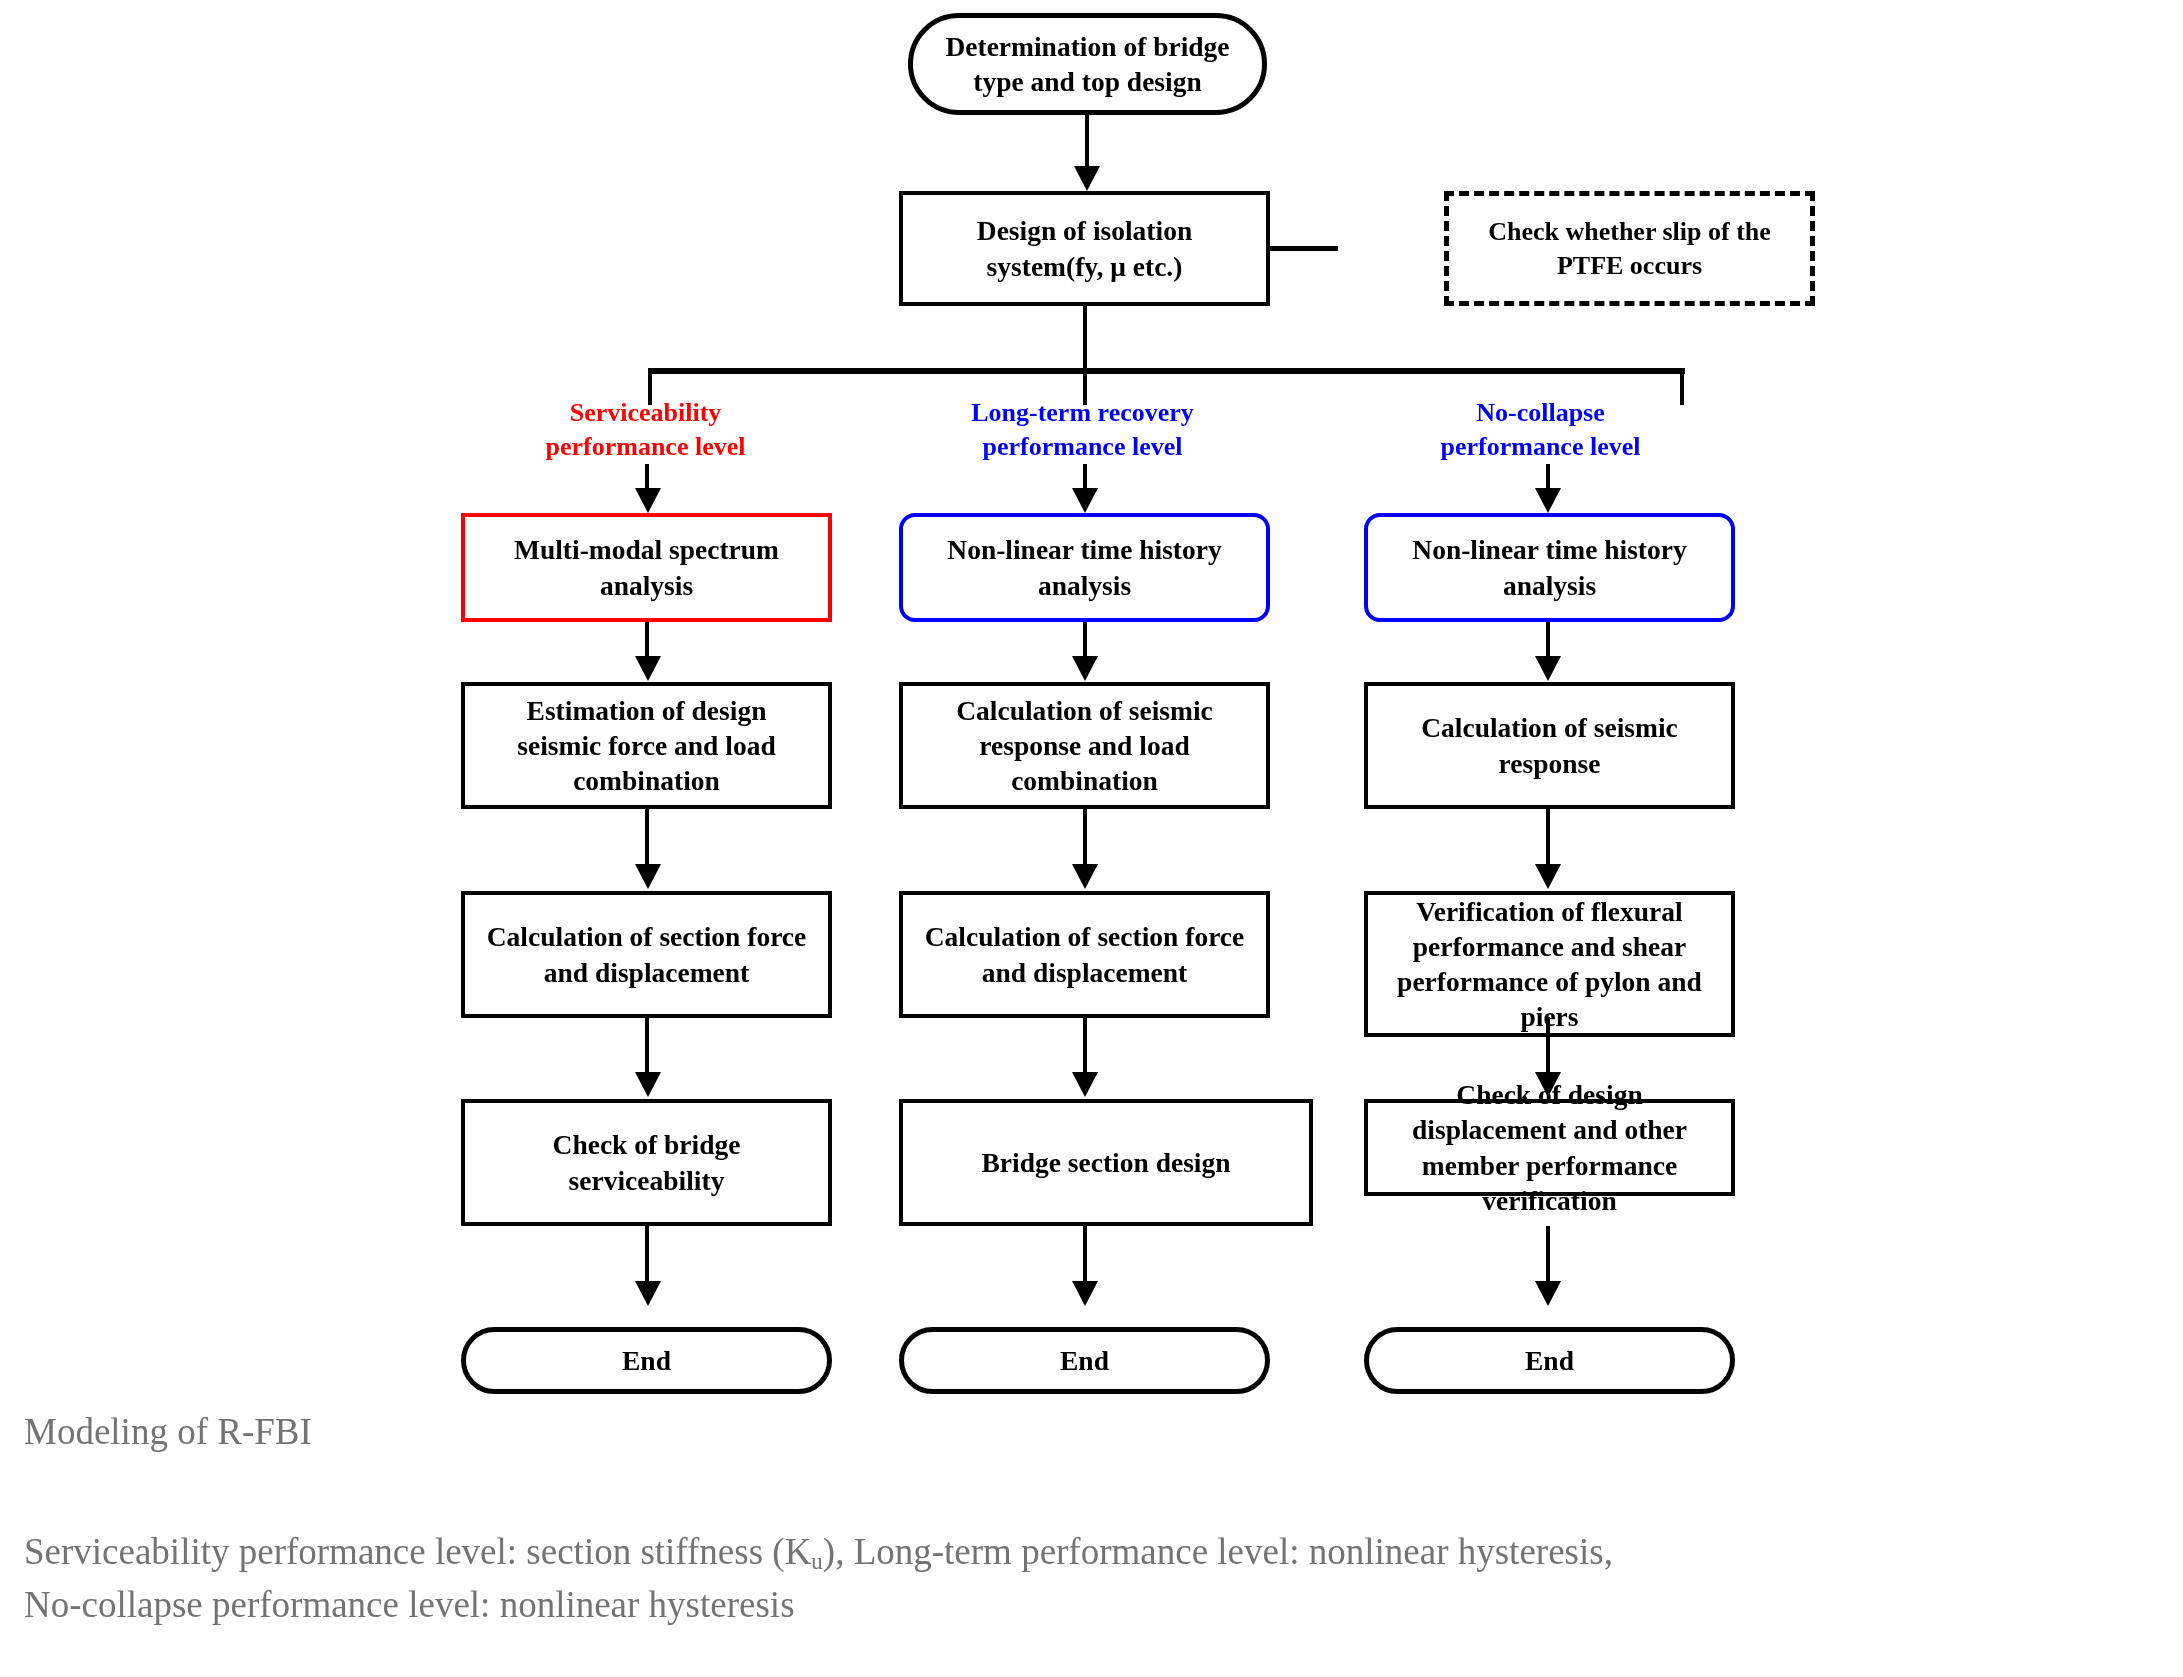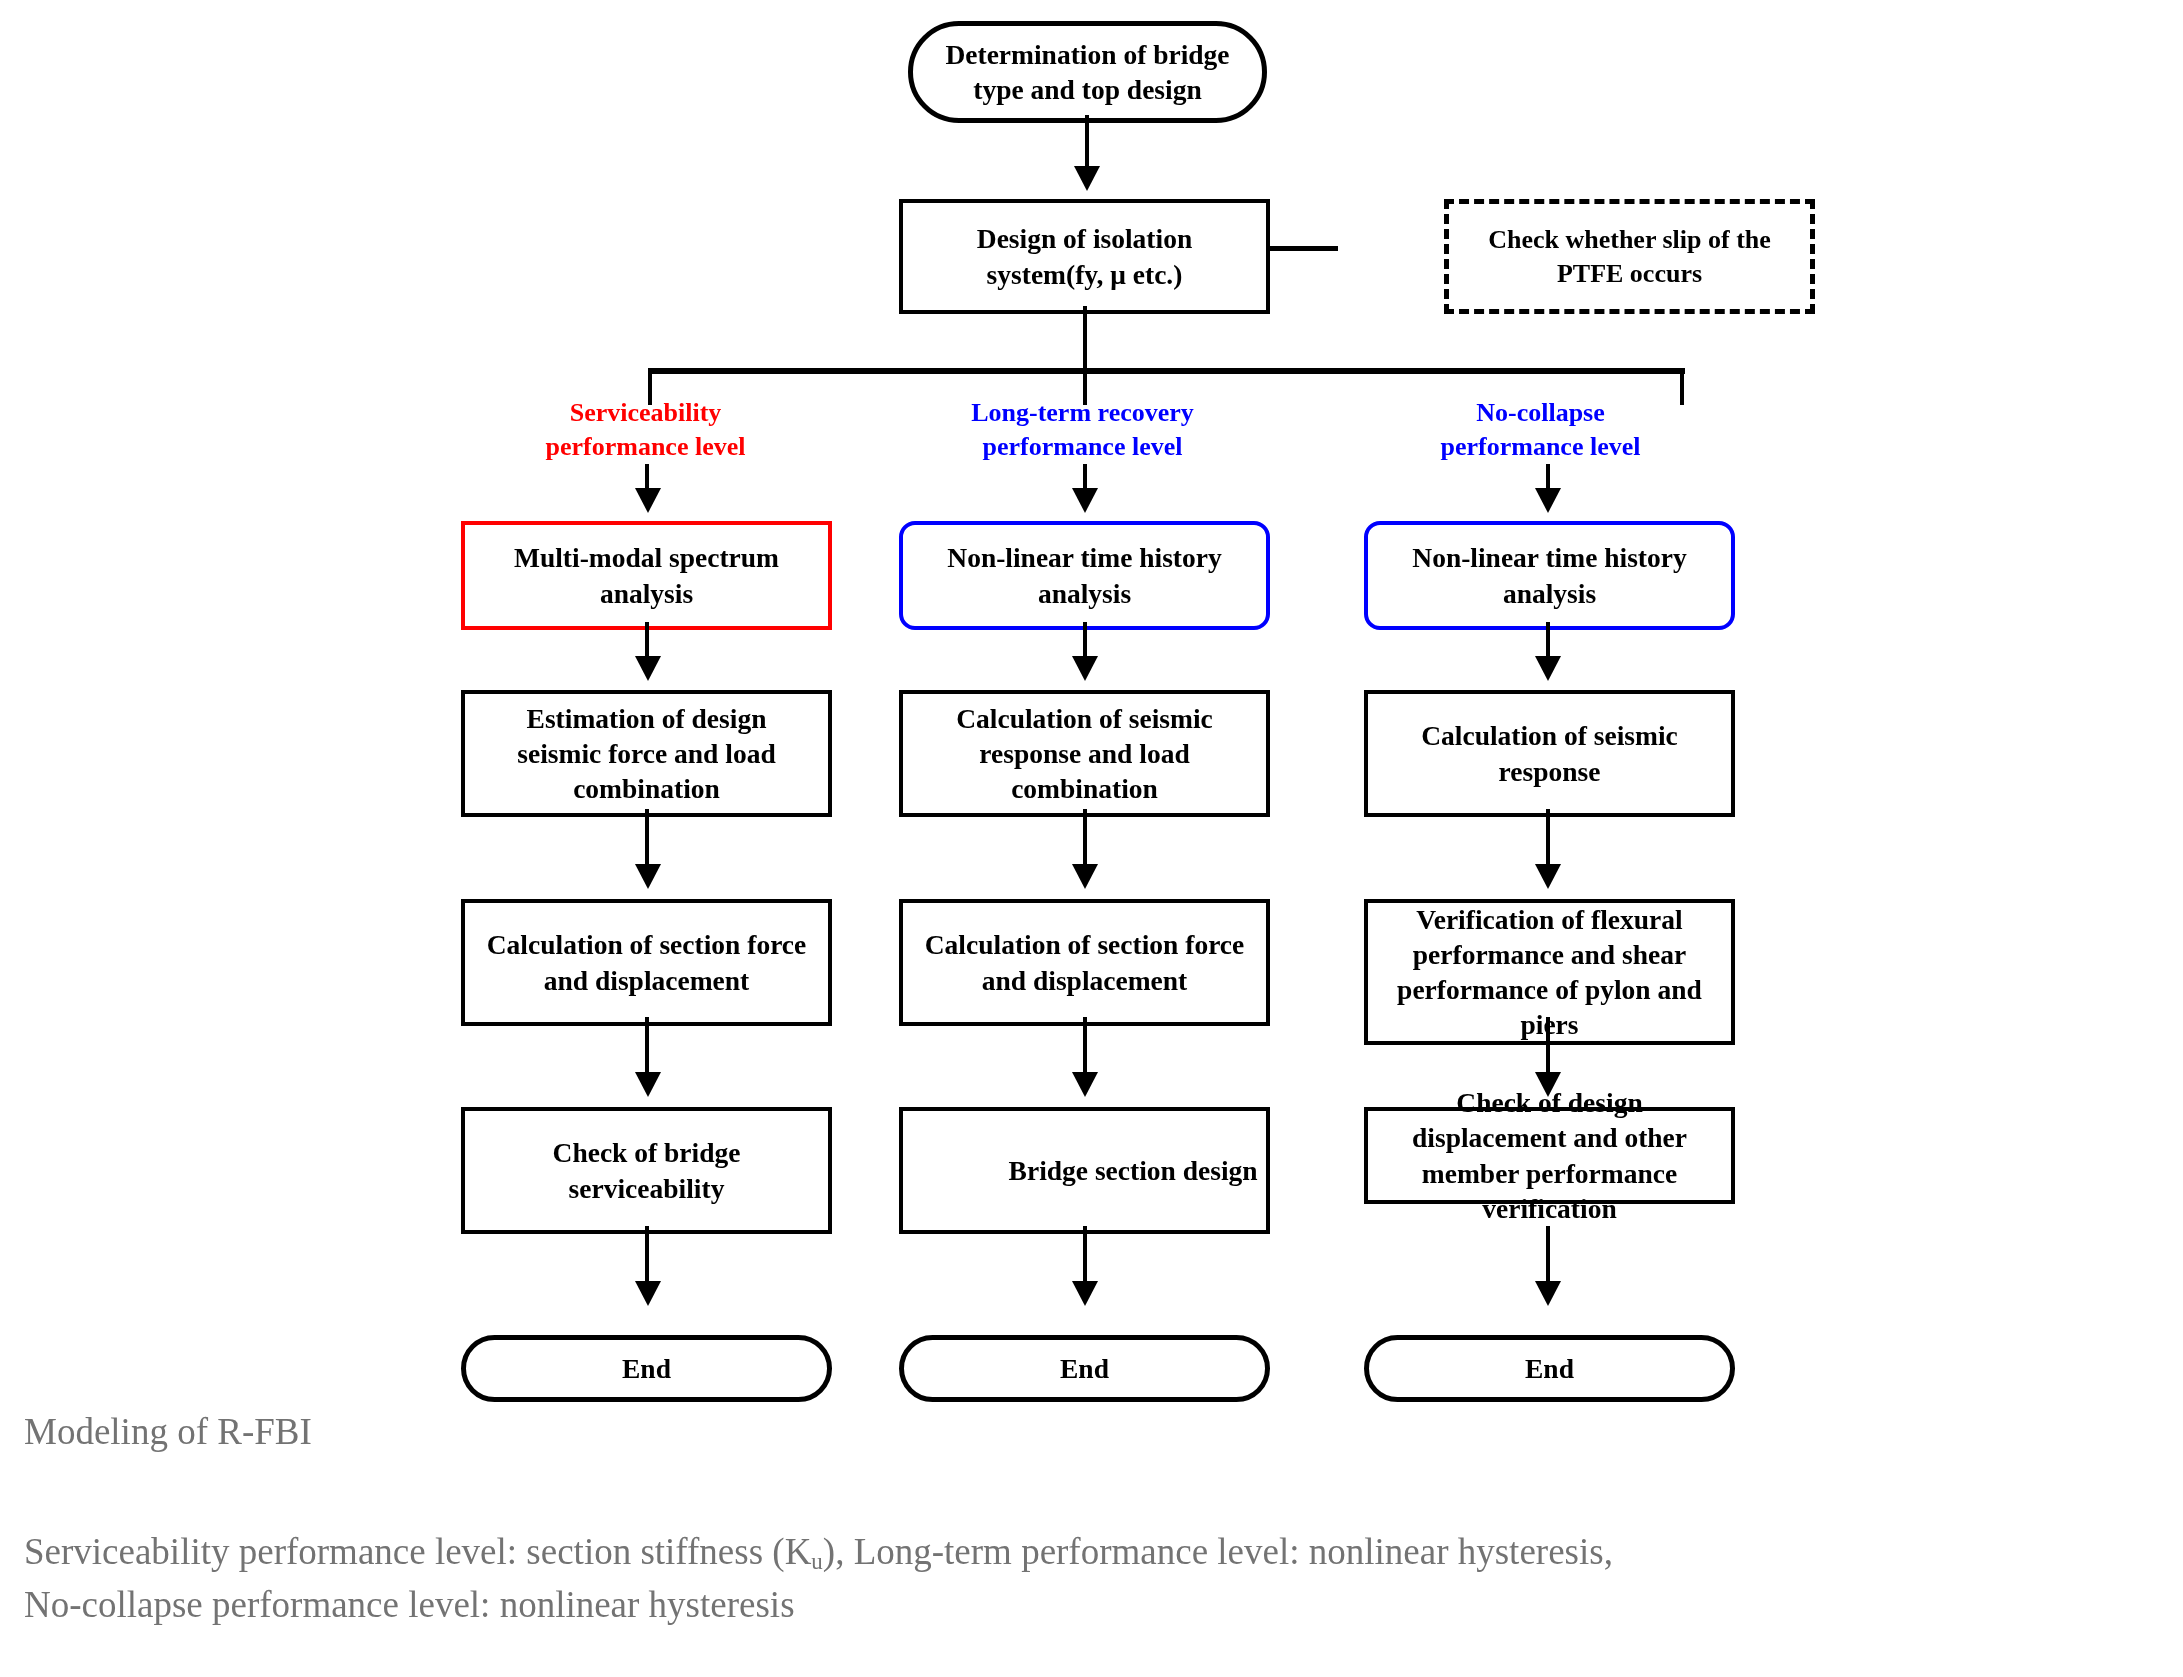--- a/index.html
+++ b/index.html
@@ -17,21 +17,20 @@
     position:absolute;
     box-sizing:border-box;
     display:flex;
     align-items:center;
     justify-content:center;
     text-align:center;
     background:#ffffff;
     font-weight:bold;
     line-height:1.28;
     padding:2.4px 8.4px;
-    margin-top:8px;
   }
   .rect { border:4.2px solid #000000; }
   .rect.red   { border-color:#FF0000; }
   .rect.blue  { border-color:#0000FF;border-radius:16px; }
   .term {
     border:5.4px solid #000000;
     border-radius:54px;
   }
   .dashed {
     border:5.4px dashed #000000;
@@ -159,21 +158,21 @@
   <div class="vline" style="left:1083px; top:809px; height:59px;"></div>
   <div class="arrow" style="left:1072px; top:864px;"></div>
 
   <div class="node rect t46" style="left:899px; top:891px; width:371px; height:127px;">
     <span>Calculation of section force<br>and displacement</span>
   </div>
 
   <div class="vline" style="left:1083px; top:1017px; height:59px;"></div>
   <div class="arrow" style="left:1072px; top:1072px;"></div>
 
-  <div class="node rect t46" style="left:899px; top:1099px; width:371px; height:127px;justify-content:flex-end;">
+  <div class="node rect t46" style="left:899px; top:1099px; width:414px; height:127px;">
     <span>Bridge section design</span>
   </div>
 
   <div class="vline" style="left:1083px; top:1226px; height:59px;"></div>
   <div class="arrow" style="left:1072px; top:1281px;"></div>
 
   <div class="node term t46" style="left:899px; top:1327px; width:371px; height:67px;">
     <span>End</span>
   </div>
 

